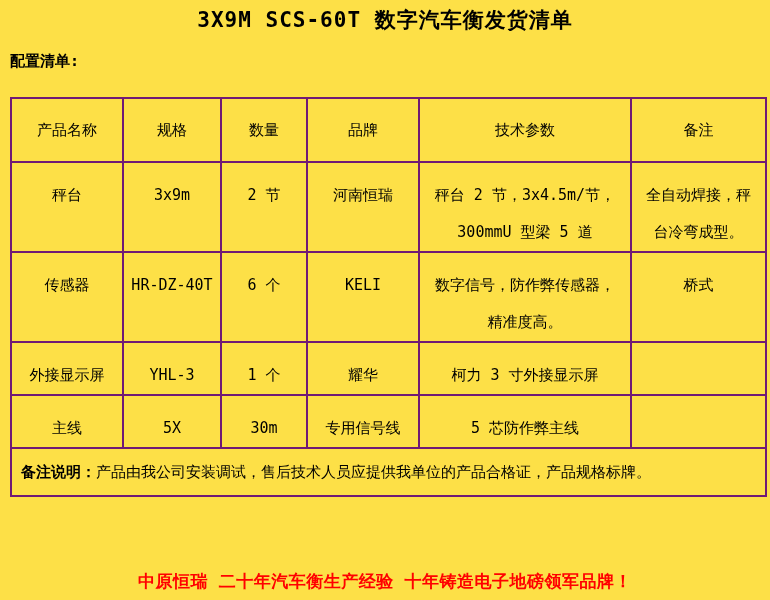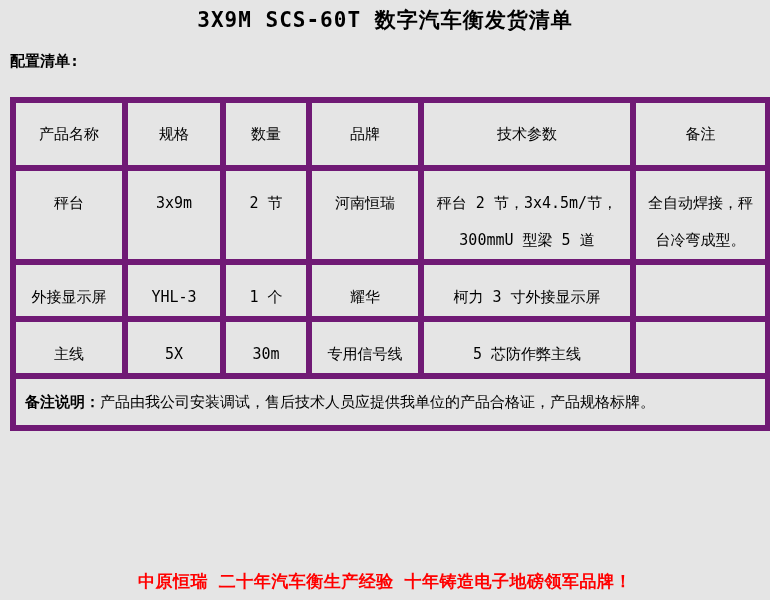--- a/index.html
+++ b/index.html
@@ -10,21 +10,21 @@
   body {
     width: 770px;
     height: 600px;
     font-family: "DejaVu Sans Mono", "DejaVu Sans", "Liberation Sans", sans-serif;
     color: #000000;
   }
   .page {
     position: relative;
     width: 770px;
     height: 600px;
-    background: #e5e5e5;
+    background: #fde047;
     overflow: hidden;
   }
   .doc-title {
     position: absolute;
     top: 6px;
     left: 0;
     width: 100%;
     text-align: center;
     font-size: 21px;
     font-weight: bold;
@@ -43,21 +43,21 @@
   table.spec-table {
     position: absolute;
     top: 97px;
     left: 10px;
     width: 755px;
     border-collapse: collapse;
     table-layout: fixed;
   }
   table.spec-table th,
   table.spec-table td {
-    border: 6px solid #701a75;
+    border: 2px solid #701a75;
     font-size: 15px;
     font-weight: normal;
     text-align: center;
     padding: 0;
     overflow: hidden;
   }
   table.spec-table thead th {
     height: 62px;
     vertical-align: middle;
     line-height: 20px;
@@ -126,20 +126,29 @@
       <tr class="row-h78">
         <td>秤台</td>
         <td>3x9m</td>
         <td>2 节</td>
         <td>河南恒瑞</td>
         <td>秤台 2 节，3x4.5m/节，
 300mmU 型梁 5 道</td>
         <td>全自动焊接，秤
 台冷弯成型。</td>
       </tr>
+      <tr class="row-h80">
+        <td>传感器</td>
+        <td>HR-DZ-40T</td>
+        <td>6 个</td>
+        <td>KELI</td>
+        <td>数字信号，防作弊传感器，
+精准度高。</td>
+        <td>桥式</td>
+      </tr>
       <tr class="row-h44">
         <td>外接显示屏</td>
         <td>YHL-3</td>
         <td>1 个</td>
         <td>耀华</td>
         <td>柯力 3 寸外接显示屏</td>
         <td></td>
       </tr>
       <tr class="row-h44">
         <td>主线</td>

